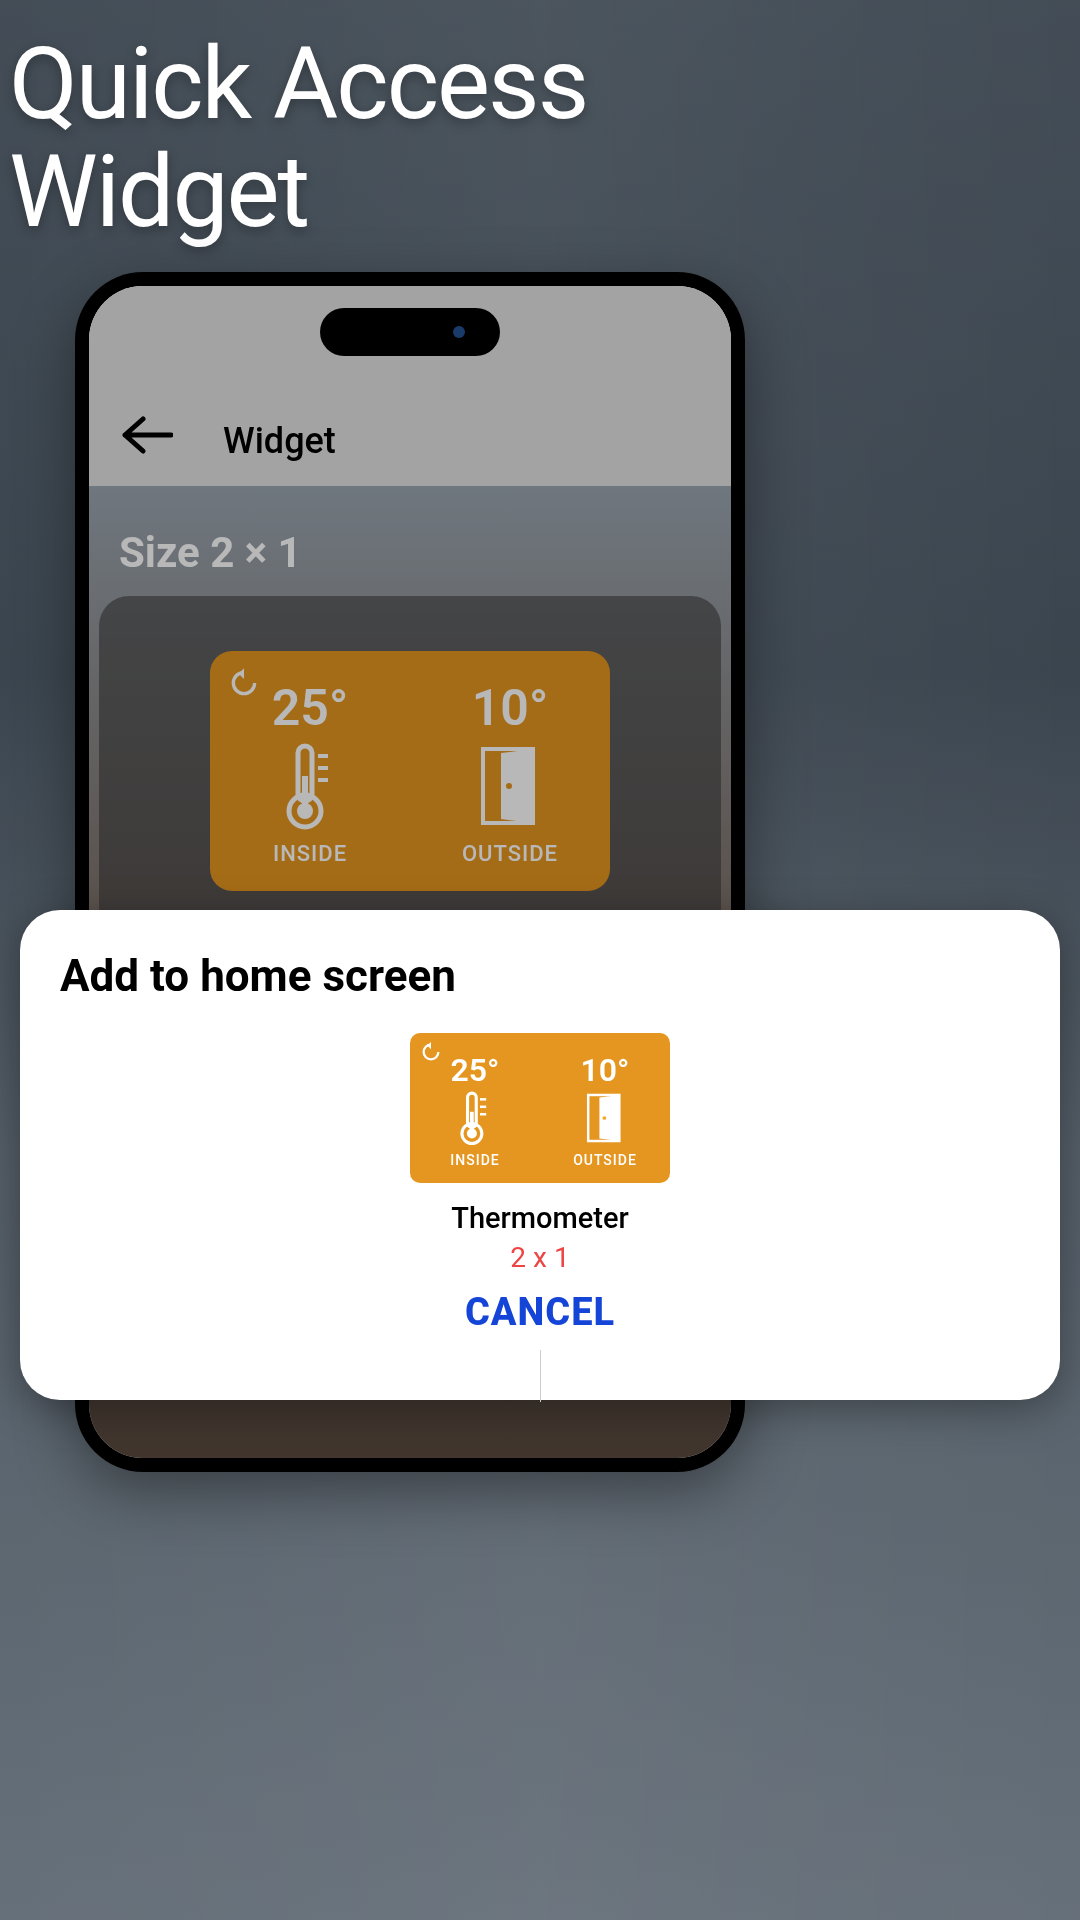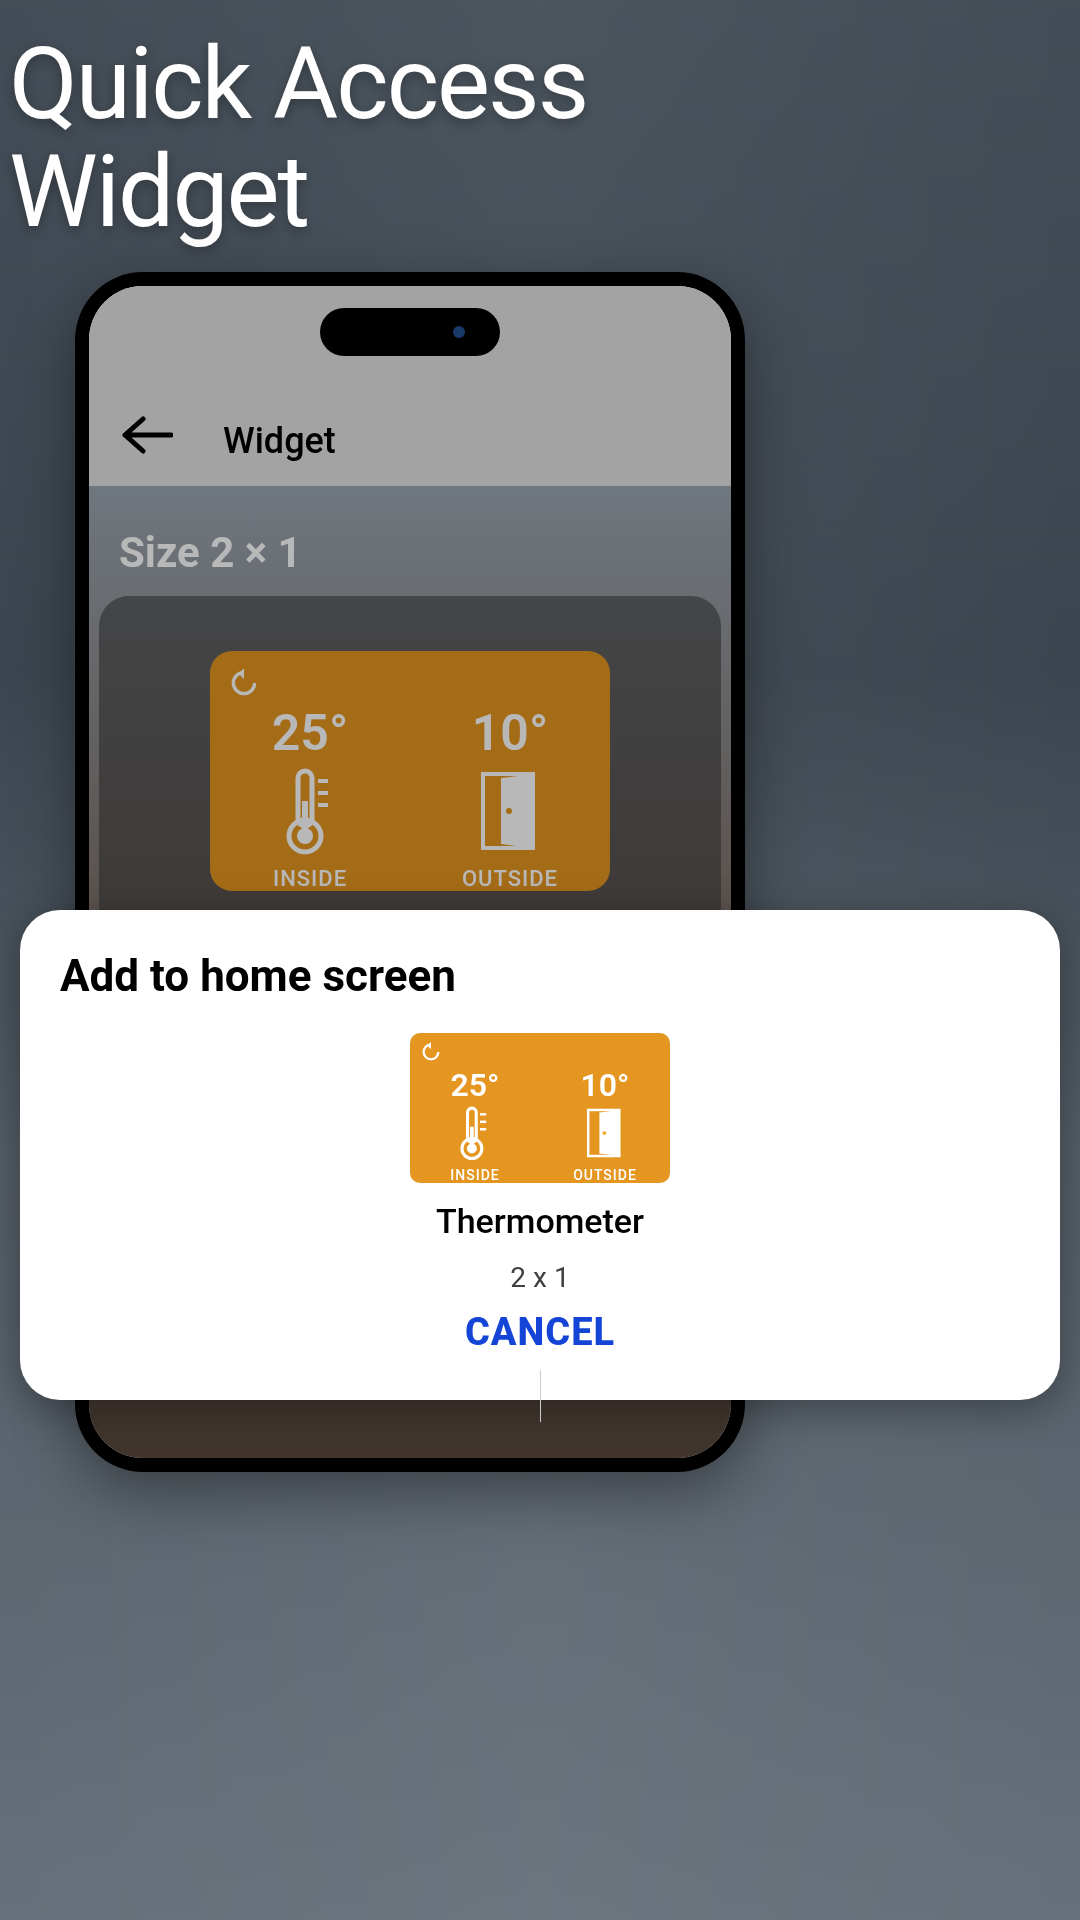--- a/index.html
+++ b/index.html
@@ -160,21 +160,21 @@
     left: 18px;
     width: 32px;
     height: 32px;
   }
   .widget-thermo.small .refresh-icon { top: 8px; left: 10px; width: 22px; height: 22px; }
   .tcol {
     flex: 1;
     display: flex;
     flex-direction: column;
     align-items: center;
-    justify-content: flex-end;
+    justify-content: center;
     height: 100%;
     padding-top: 6px;
   }
   .temp { font-size: 50px; font-weight: 600; line-height: 1; margin-bottom: 8px; }
   .widget-thermo.small .temp { font-size: 32px; margin-bottom: 4px;}
   .ticon { height: 90px; display:flex; align-items:center; }
   .widget-thermo.small .ticon { height: 56px; }
   .tlabel { font-size: 22px; letter-spacing: 1px; font-weight: 500; margin-top: 10px; }
   .widget-thermo.small .tlabel { font-size: 14px; margin-top: 6px; }
 
@@ -199,29 +199,29 @@
     color: #000;
     margin-bottom: 31px;
   }
   .sheet-preview {
     display: flex;
     flex-direction: column;
     align-items: center;
     margin-top: 0;
   }
   .sheet-widget-name {
-    font-size: 34px;
+    font-size: 29px;
     font-weight: 500;
     color: #000;
     margin-top: 18px;
   }
   .sheet-widget-size {
     font-size: 28px;
-    color: #404040;
-    margin-top: 20px;
+    color: #ef4444;
+    margin-top: 6px;
   }
   .sheet-buttons {
     margin-top: auto;
     display: flex;
     align-items: center;
     border-top: 0;
     padding-bottom: 8px;
     flex-direction: column;
   }
   .sheet-btn {

